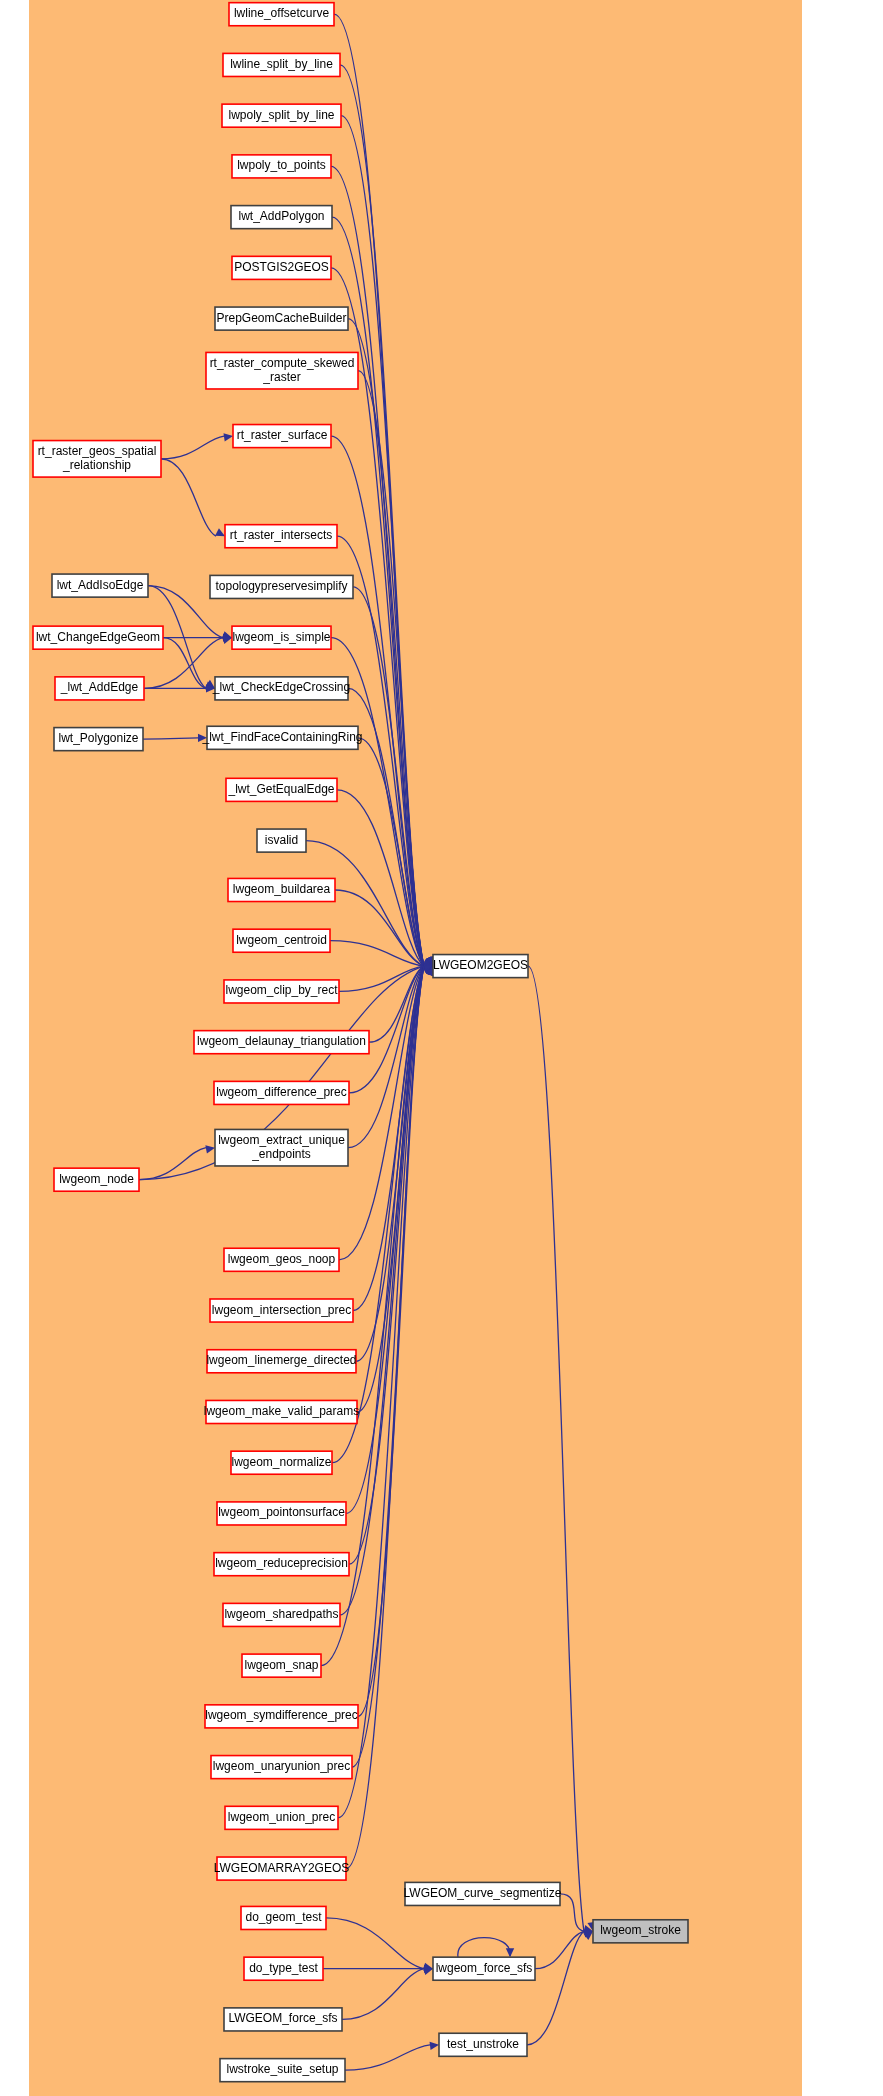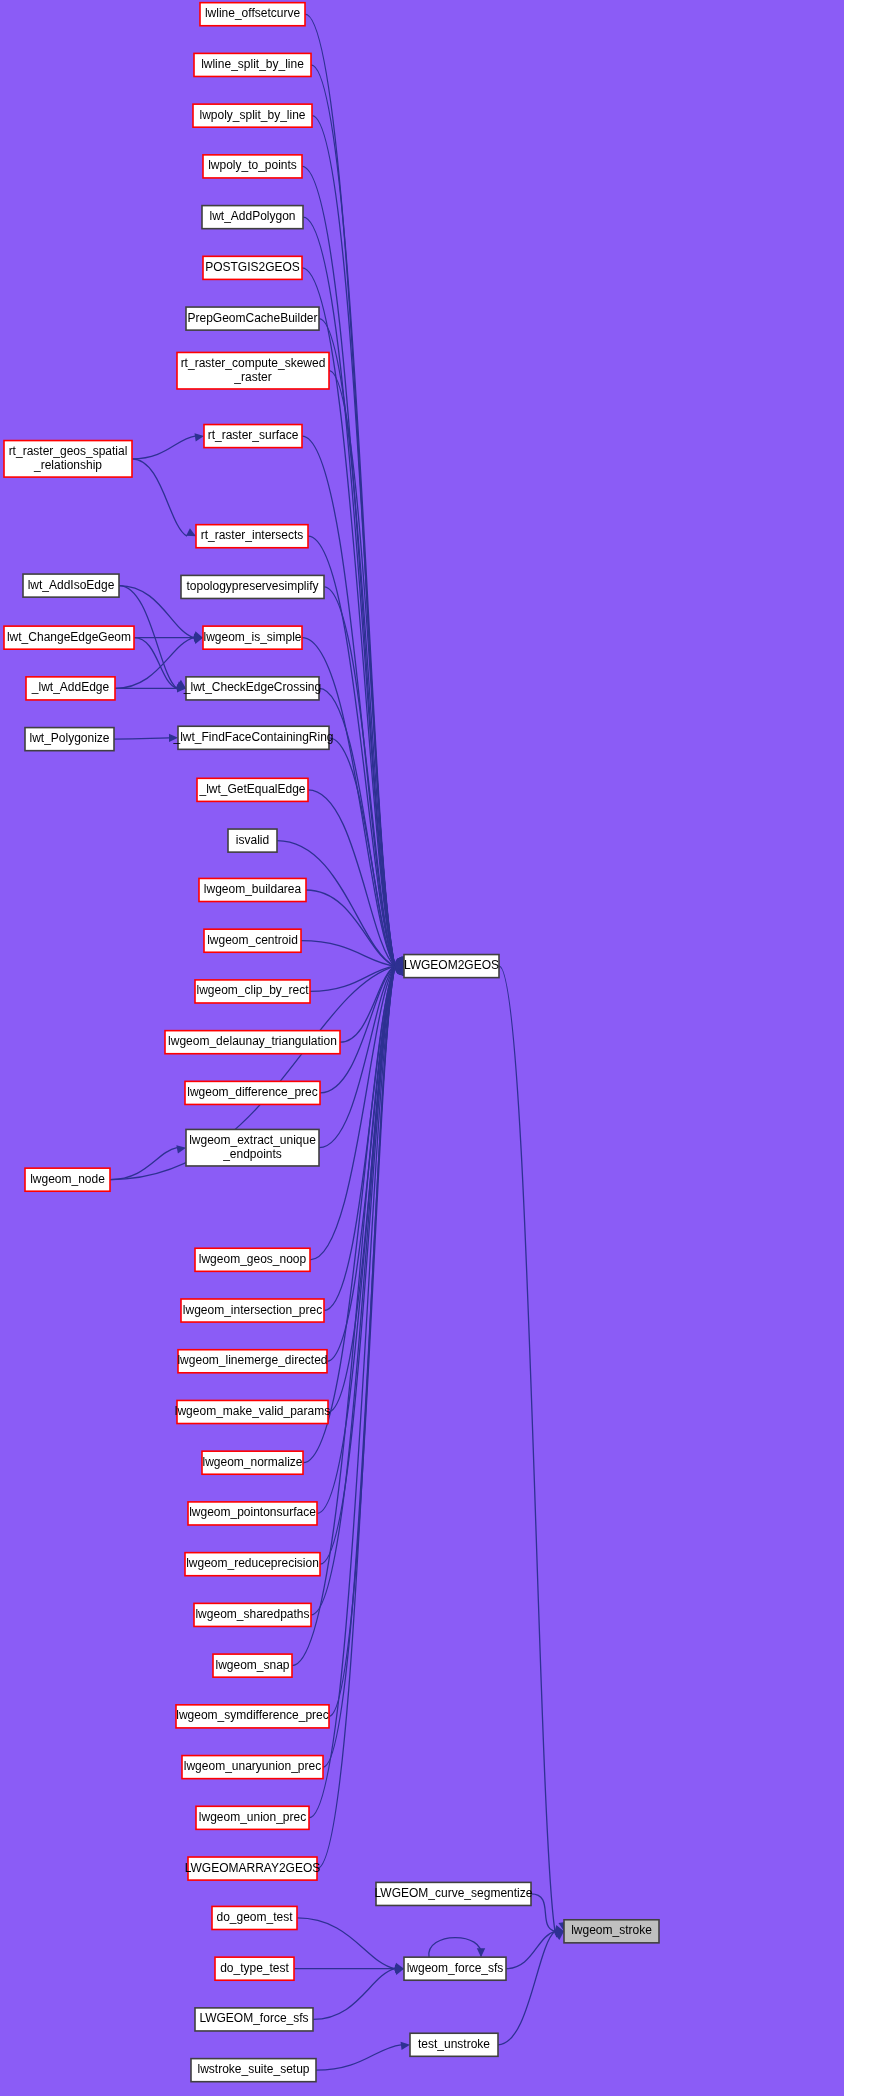--- a/index.html
+++ b/index.html
@@ -5,24 +5,25 @@
   html, body {
     margin: 0;
     padding: 0;
     background: #ffffff;
   }
   body {
     font-family: "Liberation Sans", sans-serif;
   }
   #graph-root {
     position: relative;
-    width: 844px;
+    width: 773px;
     height: 2096px;
-    background: #8b5cf6;
+    background: #fdba74;
     overflow: hidden;
+    margin-left: 29px;
   }
   svg#callgraph {
     position: absolute;
     top: 0;
     left: 0;
     width: 883px;
     height: 2096px;
     display: block;
   }
   .node-rect {

